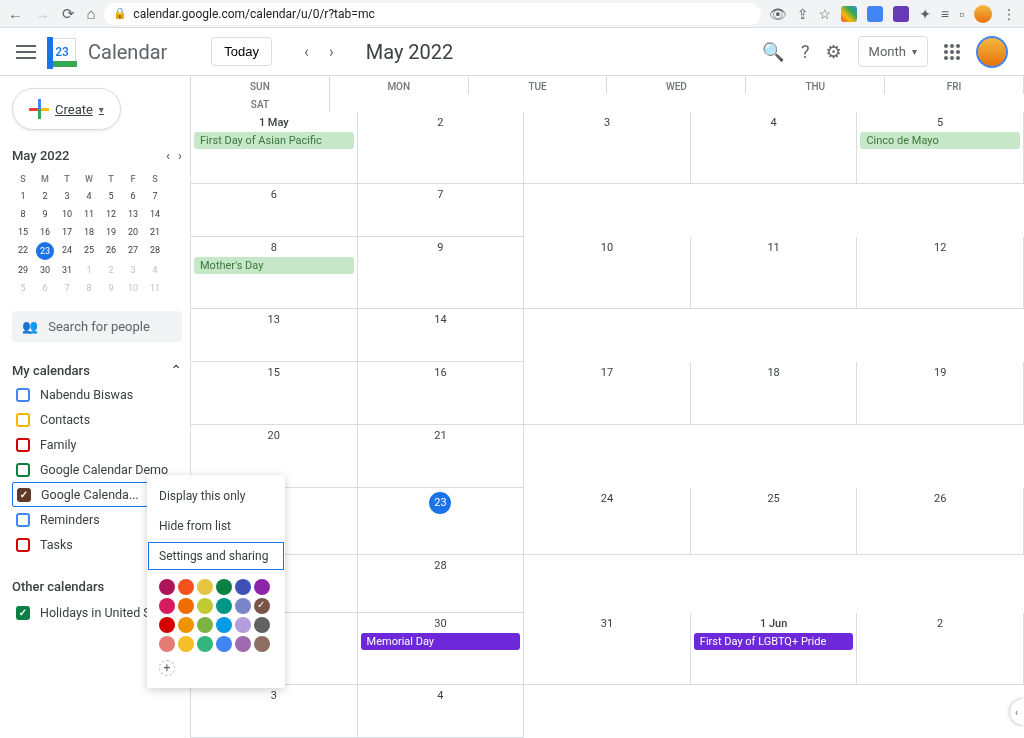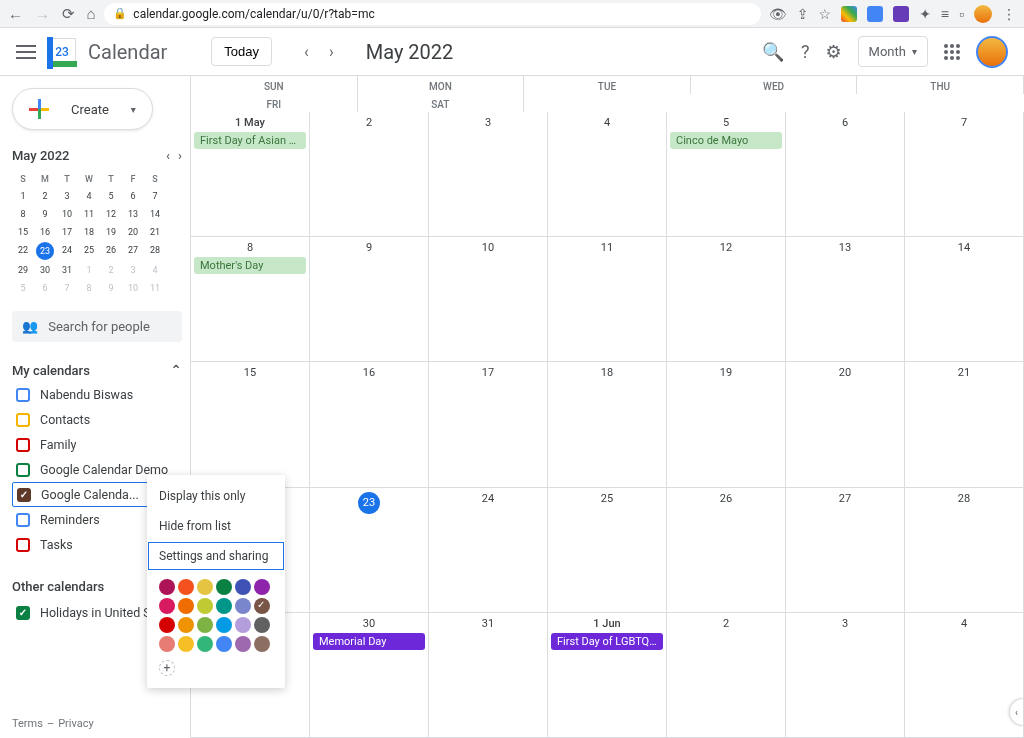--- a/index.html
+++ b/index.html
@@ -31,21 +31,21 @@
 .header-right { margin-left: auto; display: flex; align-items: center; gap: 16px; color: #5f6368; }
 .header-right .icon { font-size: 18px; cursor: pointer; }
 .view-select { border: 1px solid #dadce0; border-radius: 4px; padding: 7px 10px; font-size: 13px; display: flex; align-items: center; gap: 6px; cursor: pointer; }
 .apps-grid { display: grid; grid-template-columns: repeat(3,4px); grid-template-rows: repeat(3,4px); gap: 2px; cursor: pointer; }
 .apps-grid div { background: #5f6368; border-radius: 50%; }
 .avatar-large { width: 32px; height: 32px; border-radius: 50%; background: linear-gradient(#f4b942,#e8710a); border: 2px solid #4285f4; }
 
 
 .main { display: flex; height: calc(100% - 76px); }
 .sidebar { width: 190px; padding: 12px 8px 0 12px; display: flex; flex-direction: column; }
-.create-btn { display: flex; align-items: center; gap: 22px; border: 1px solid #dadce0; border-radius: 24px; padding: 10px 16px; box-shadow: 0 1px 3px rgba(0,0,0,0.1); width: fit-content; background: #fff; cursor: pointer; }
+.create-btn { display: flex; align-items: center; gap: 6px; border: 1px solid #dadce0; border-radius: 24px; padding: 10px 16px; box-shadow: 0 1px 3px rgba(0,0,0,0.1); width: fit-content; background: #fff; cursor: pointer; text-decoration: underline; }
 .plus { width: 20px; height: 20px; position: relative; }
 .plus::before, .plus::after { content: ''; position: absolute; background: #34a853; }
 .plus::before { width: 20px; height: 3px; top: 8.5px; background: linear-gradient(to right, #ea4335 50%, #fbbc04 50%); }
 .plus::after { width: 3px; height: 20px; left: 8.5px; background: linear-gradient(to bottom, #4285f4 50%, #34a853 50%); }
 .create-lbl { font-size: 13px; }
 .create-chev { color: #5f6368; font-size: 10px; }
 
 .mini-cal { margin-top: 18px; }
 .mini-header { display: flex; align-items: center; font-size: 13px; font-weight: 500; margin-bottom: 8px; }
 .mini-header .arrows { margin-left: auto; display: flex; gap: 8px; color: #5f6368; cursor: pointer; }
@@ -64,24 +64,24 @@
 .cal-item .cbox { width: 14px; height: 14px; border: 2px solid; border-radius: 3px; flex-shrink: 0; display: flex; align-items: center; justify-content: center; }
 .cal-item .cbox.checked::after { content: '✓'; color: #fff; font-size: 10px; font-weight: bold; }
 .cal-item .lbl { white-space: nowrap; overflow: hidden; text-overflow: ellipsis; text-align: center; }
 .cal-item.focused { border: 1.5px solid #1a73e8; border-radius: 2px; padding: 3.5px 4px; }
 .cal-item .x { margin-left: auto; color: #5f6368; font-size: 14px; }
 
 .footer { margin-top: auto; padding: 8px 0; font-size: 11px; color: #70757a; display: flex; gap: 4px; }
 
 
 .cal-grid { flex: 1; display: flex; flex-direction: column; border-left: 1px solid #dadce0; }
-.dow-row { display: grid; grid-template-columns: repeat(5, 1fr); }
+.dow-row { display: grid; grid-template-columns: repeat(6, 1fr); }
 .dow-cell { text-align: center; font-size: 10px; font-weight: 500; color: #70757a; padding: 5px 0 2px; border-right: 1px solid #dadce0; }
 .weeks { flex: 1; display: grid; grid-template-rows: repeat(5, 1fr); }
-.week { display: grid; grid-template-columns: repeat(7, 1fr); }
+.week { display: grid; grid-template-columns: repeat(5, 1fr); }
 .day-cell { border-right: 1px solid #dadce0; border-bottom: 1px solid #dadce0; padding: 2px 0 0; overflow: hidden; position: relative; }
 .day-num { text-align: center; font-size: 11px; color: #3c4043; padding: 2px 0; }
 .day-num.first { font-weight: 500; }
 .day-num.today span { background: #1a73e8; color: #fff; border-radius: 50%; display: inline-block; width: 22px; height: 22px; line-height: 22px; }
 .event { font-size: 11px; border-radius: 3px; padding: 2px 6px; margin: 1px 3px; white-space: nowrap; overflow: hidden; text-overflow: ellipsis; cursor: pointer; }
 .event.holiday { background: #c6e7c8; color: #3c763d; }
 .event.solid { background: #6d28d9; color: #fff; }
 
 
 .context-menu { position: absolute; left: 147px; top: 475px; width: 138px; background: #fff; box-shadow: 0 2px 10px rgba(0,0,0,0.2); border-radius: 2px; z-index: 100; padding: 6px 0; }
@@ -282,25 +282,20 @@
         <span class="chev" style="margin-left:6px">⌃</span>
       </div>
       <div id="other-cals">
           <div class="cal-item">
             <div class="cbox checked" style="border-color: rgb(11, 128, 67); background: rgb(11, 128, 67);"></div>
             <span class="lbl">Holidays in United States</span>
           </div>
         </div>
     </div>
 
-    <div class="footer">
-      <span>Terms</span>
-      <span>–</span>
-      <span>Privacy</span>
-    </div>
   </div>
 
   <div class="cal-grid">
     <div class="dow-row" id="dow-row">
         <div class="dow-cell">SUN</div>
         <div class="dow-cell">MON</div>
         <div class="dow-cell">TUE</div>
         <div class="dow-cell">WED</div>
         <div class="dow-cell">THU</div>
         <div class="dow-cell">FRI</div>

